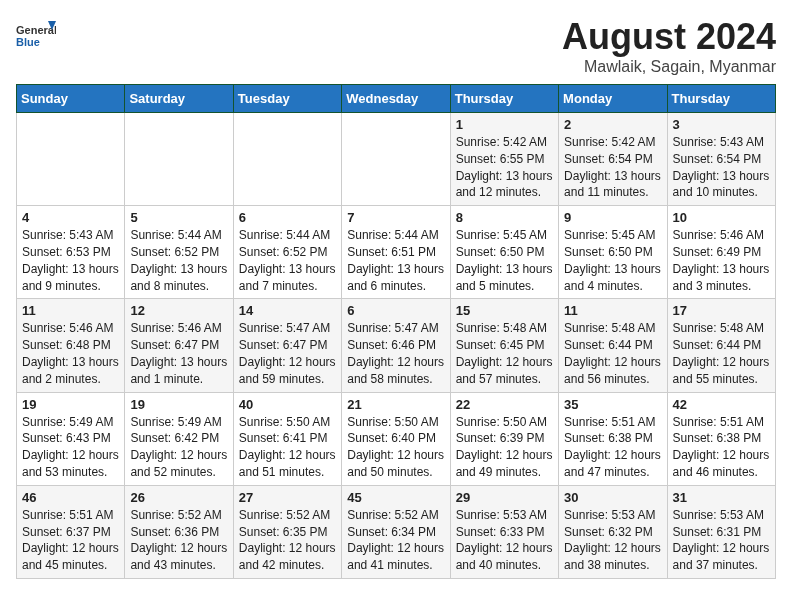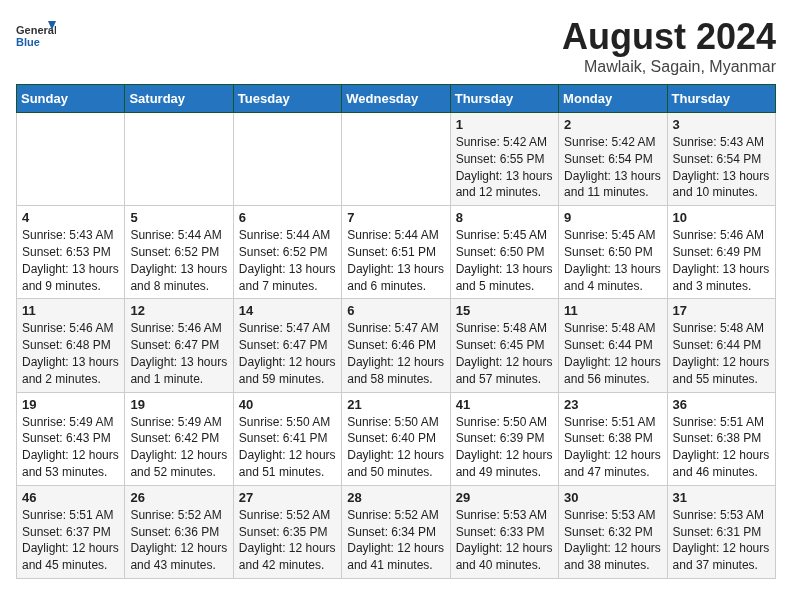--- a/index.html
+++ b/index.html
@@ -263,35 +263,35 @@
 and 51 minutes.</div>
         </td>
         <td>
           <span class="day-number">21</span>
           <div class="cell-content" style="white-space: pre-line;">Sunrise: 5:50 AM
 Sunset: 6:40 PM
 Daylight: 12 hours
 and 50 minutes.</div>
         </td>
         <td>
-          <span class="day-number">41</span>
+          <span class="day-number">22</span>
           <div class="cell-content" style="white-space: pre-line;">Sunrise: 5:50 AM
 Sunset: 6:39 PM
 Daylight: 12 hours
 and 49 minutes.</div>
         </td>
         <td>
-          <span class="day-number">23</span>
+          <span class="day-number">35</span>
           <div class="cell-content" style="white-space: pre-line;">Sunrise: 5:51 AM
 Sunset: 6:38 PM
 Daylight: 12 hours
 and 47 minutes.</div>
         </td>
         <td>
-          <span class="day-number">36</span>
+          <span class="day-number">42</span>
           <div class="cell-content" style="white-space: pre-line;">Sunrise: 5:51 AM
 Sunset: 6:38 PM
 Daylight: 12 hours
 and 46 minutes.</div>
         </td>
       </tr>
       <tr>
         <td>
           <span class="day-number">46</span>
           <div class="cell-content" style="white-space: pre-line;">Sunrise: 5:51 AM
@@ -307,21 +307,21 @@
 and 43 minutes.</div>
         </td>
         <td>
           <span class="day-number">27</span>
           <div class="cell-content" style="white-space: pre-line;">Sunrise: 5:52 AM
 Sunset: 6:35 PM
 Daylight: 12 hours
 and 42 minutes.</div>
         </td>
         <td>
-          <span class="day-number">28</span>
+          <span class="day-number">45</span>
           <div class="cell-content" style="white-space: pre-line;">Sunrise: 5:52 AM
 Sunset: 6:34 PM
 Daylight: 12 hours
 and 41 minutes.</div>
         </td>
         <td>
           <span class="day-number">29</span>
           <div class="cell-content" style="white-space: pre-line;">Sunrise: 5:53 AM
 Sunset: 6:33 PM
 Daylight: 12 hours

